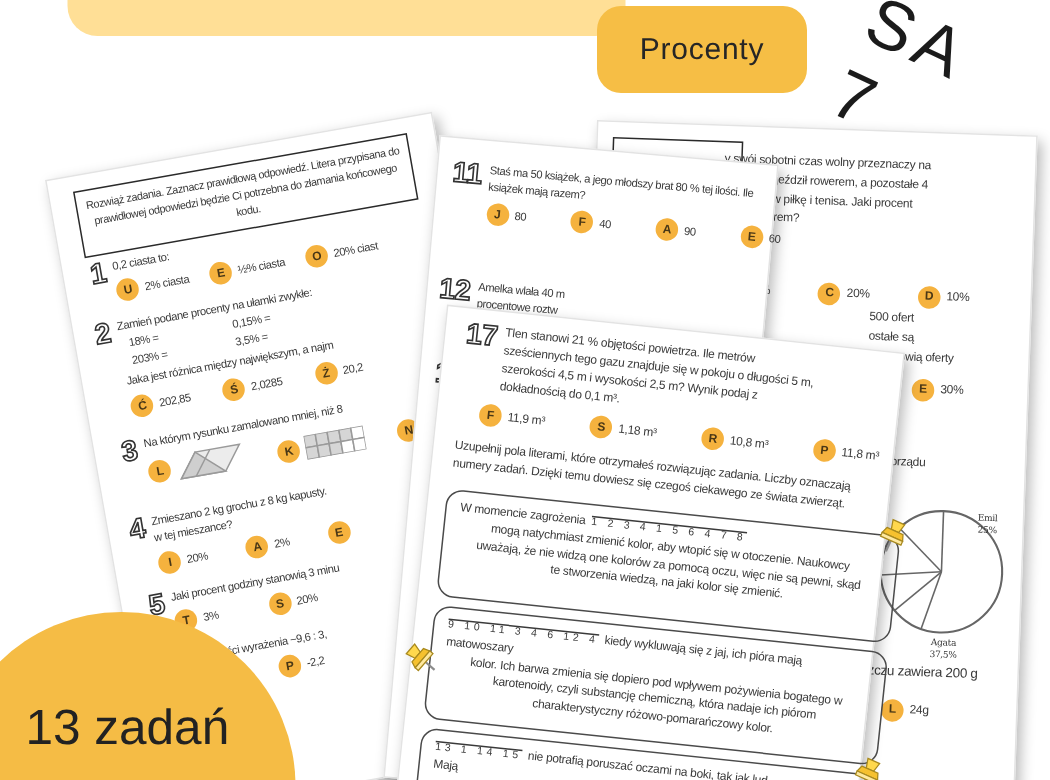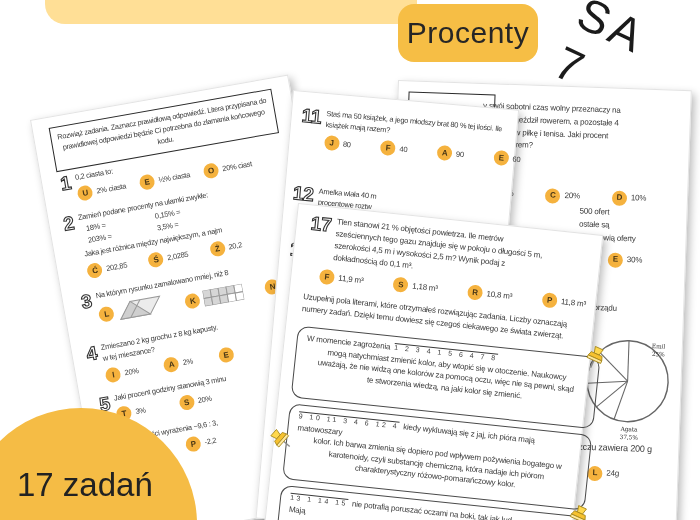--- a/index.html
+++ b/index.html
@@ -3,21 +3,21 @@
 <meta charset="utf-8">
 <style>
   html,body{margin:0;padding:0;background:#888;}
   #stage{position:relative;width:700px;height:520px;background:#ffffff;overflow:hidden;
          font-family:"Liberation Sans",sans-serif;color:#3a3a3a;}
 
   
   .topbar{position:absolute;left:45px;top:-22px;width:372px;height:46px;background:#FFDF96;border-radius:20px;z-index:8;}
   .badge{position:absolute;left:398px;top:4px;width:140px;height:58px;background:#F6BE45;border-radius:16px;
          display:flex;align-items:center;justify-content:center;z-index:9;}
-  .badge span{font-size:30px;color:#262626;letter-spacing:.5px;}
+  .badge span{font-size:20px;color:#262626;letter-spacing:.5px;}
   .klasa{position:absolute;left:592px;top:-14px;z-index:9;font-size:46px;color:#1b1b1b;
          transform:rotate(25deg);transform-origin:top left;letter-spacing:4px;font-weight:500;}
   .circle{position:absolute;left:-35px;top:408px;width:232px;height:232px;border-radius:50%;background:#F5BC45;z-index:10;}
   .circle span{position:absolute;left:52px;top:58px;font-size:33px;color:#222;}
 
   
   .page{position:absolute;background:#fff;border:1px solid #e3e3e3;box-shadow:3px 4px 9px rgba(0,0,0,.28);}
   #pageC{left:398px;top:80px;width:292px;height:455px;transform:rotate(2deg);transform-origin:top left;z-index:1;font-size:8px;letter-spacing:-.2px;}
   #pageA{left:30px;top:120px;width:260px;height:430px;transform:rotate(-10deg);transform-origin:top left;z-index:2;font-size:7.5px;letter-spacing:-.3px;}
   #pageB{left:293px;top:90px;width:225px;height:428px;transform:rotate(5deg);transform-origin:top left;z-index:3;font-size:7.5px;letter-spacing:-.3px;}
@@ -436,16 +436,16 @@
       </svg>
     </div>
   </div>
 
   <div class="topbar"></div>
   <div class="badge">
     <span>Procenty</span>
   </div>
   <div class="klasa">SA 7</div>
   <div class="circle">
-    <span>17 zadań</span>
+    <span>13 zadań</span>
   </div>
 
 </div>
 
 </body></html>

